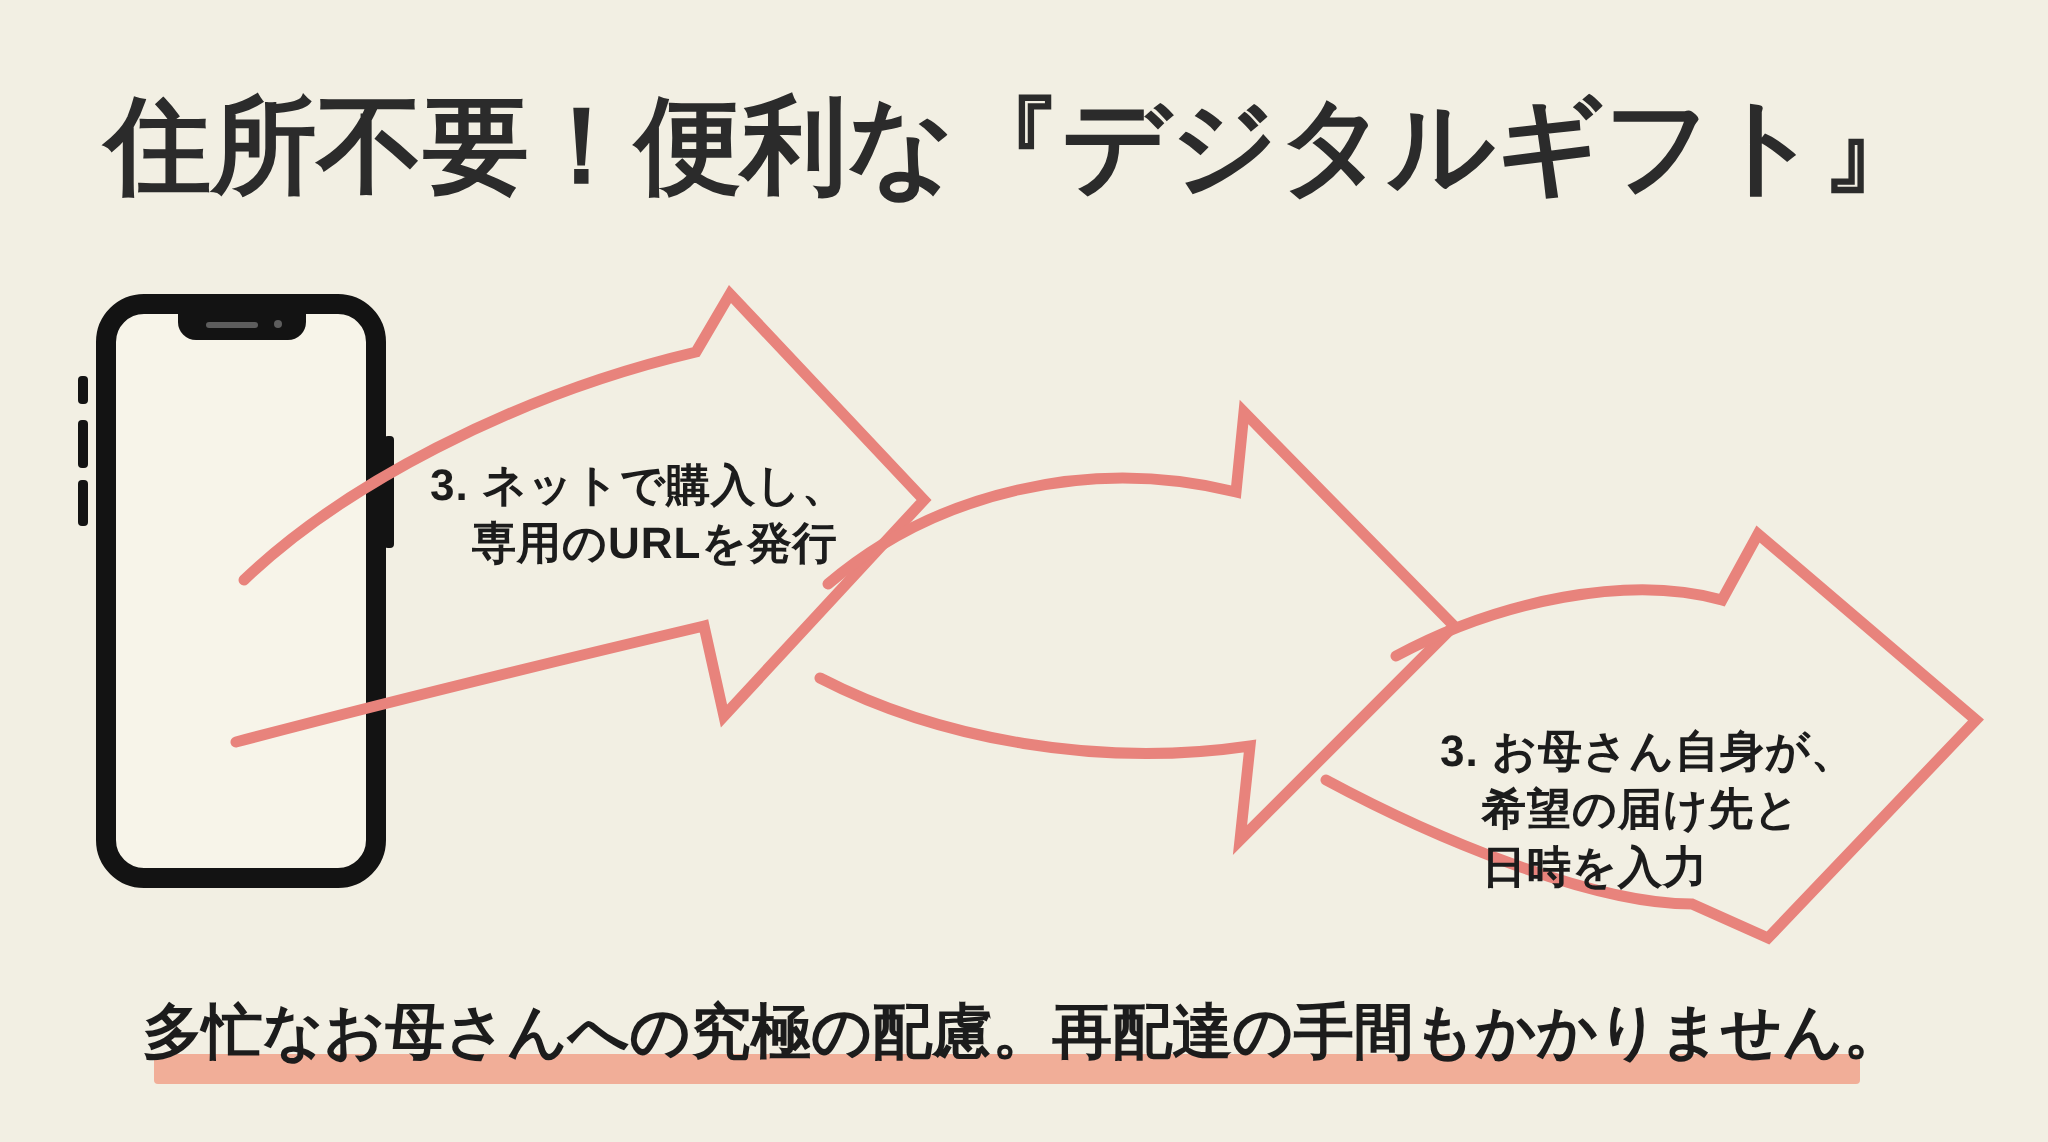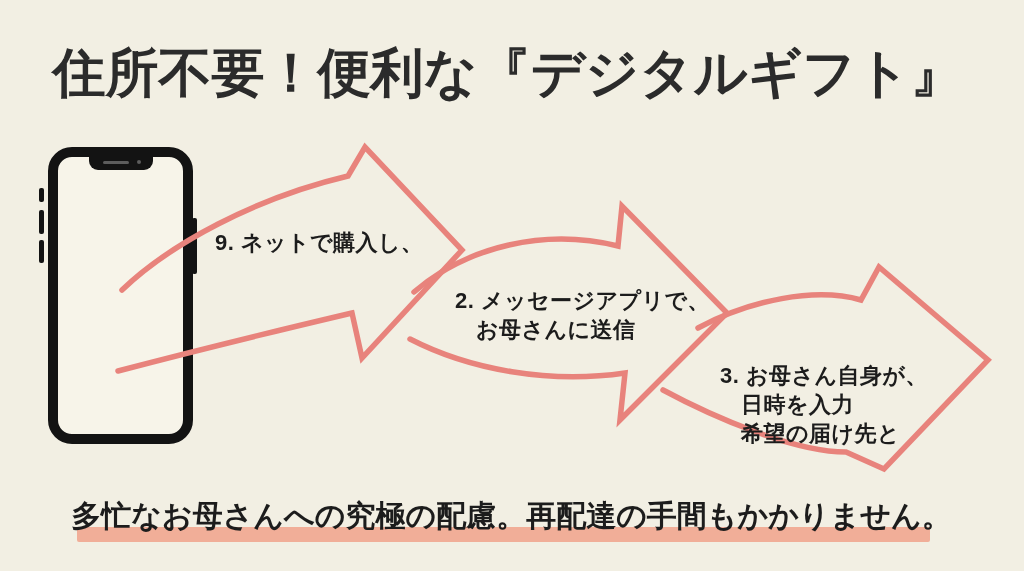--- a/index.html
+++ b/index.html
@@ -158,28 +158,25 @@
              C 468 246 545 228 618 246
              L 622 206 L 727 313 L 620 420 L 625 373
              C 550 384 470 370 410 339"></path>
     <path d="M 698 328
              C 750 300 815 287 861 300
              L 879 267 L 988 360 L 884 469 L 846 452
              C 795 452 715 418 663 390"></path>
   </svg>
 
   <div class="step step-1">
-    <div class="line">9. ネットで購入し、</div>
-  </div>
-  <div class="step step-2">
-    <div class="line">2. メッセージアプリで、</div>
-    <div class="line">お母さんに送信</div>
+    <div class="line">3. ネットで購入し、</div>
+    <div class="line">専用のURLを発行</div>
   </div>
   <div class="step step-3">
     <div class="line">3. お母さん自身が、</div>
+    <div class="line">希望の届け先と</div>
     <div class="line">日時を入力</div>
-    <div class="line">希望の届け先と</div>
   </div>
 
   <div class="footer-highlight"></div>
   <div class="footer-text">多忙なお母さんへの究極の配慮。再配達の手間もかかりません。</div>
 
 </div>
 
 </body></html>

